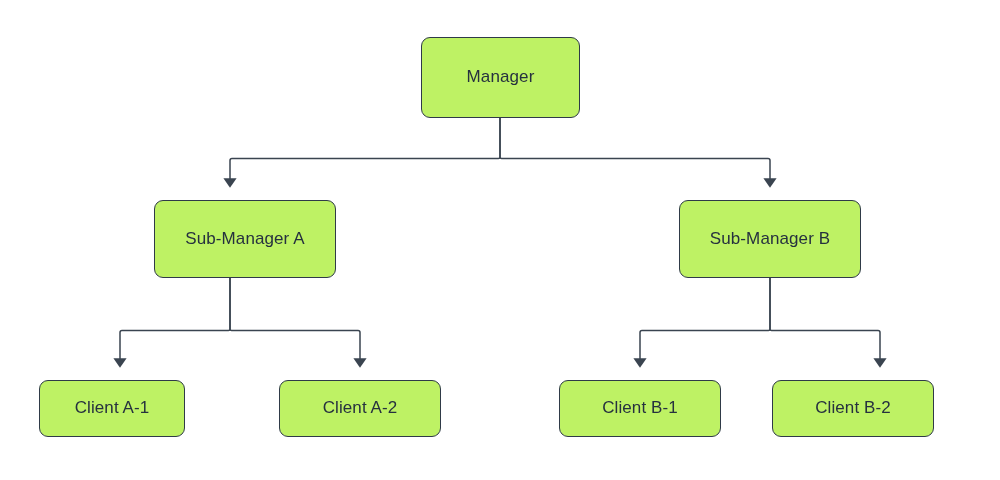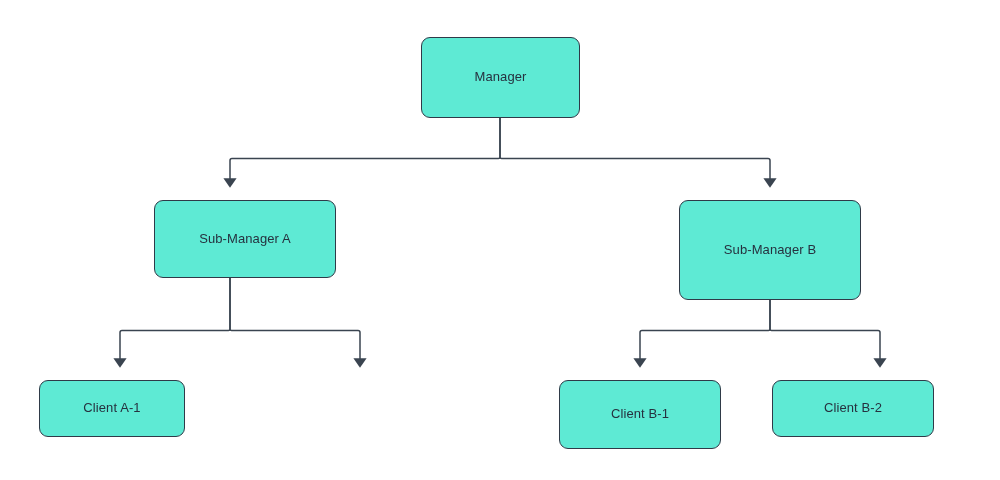--- a/index.html
+++ b/index.html
@@ -21,28 +21,28 @@
   #edge-layer {
     position: absolute;
     left: 0;
     top: 0;
     width: 1000px;
     height: 480px;
   }
   .node {
     position: absolute;
     box-sizing: border-box;
-    background: #5eead4;
+    background: #bef264;
     border: 1.6px solid #2f3a48;
     border-radius: 9px;
     display: flex;
     align-items: center;
     justify-content: center;
     color: #26313f;
-    font-size: 13px;
+    font-size: 17px;
     line-height: 1.1;
     letter-spacing: 0.1px;
     white-space: nowrap;
     z-index: 2;
   }
   .node-label {
     display: block;
     pointer-events: none;
   }
 </style>
@@ -76,30 +76,33 @@
   </svg>
 
   <div class="node" style="left:421px; top:37px; width:159px; height:81px;">
     <span class="node-label">Manager</span>
   </div>
 
   <div class="node" style="left:154px; top:200px; width:182px; height:78px;">
     <span class="node-label">Sub-Manager A</span>
   </div>
 
-  <div class="node" style="left:679px; top:200px; width:182px; height:100px;">
+  <div class="node" style="left:679px; top:200px; width:182px; height:78px;">
     <span class="node-label">Sub-Manager B</span>
   </div>
 
   <div class="node" style="left:39px; top:380px; width:146px; height:57px;">
     <span class="node-label">Client A-1</span>
   </div>
 
+  <div class="node" style="left:279px; top:380px; width:162px; height:57px;">
+    <span class="node-label">Client A-2</span>
+  </div>
 
-  <div class="node" style="left:559px; top:380px; width:162px; height:69px;">
+  <div class="node" style="left:559px; top:380px; width:162px; height:57px;">
     <span class="node-label">Client B-1</span>
   </div>
 
   <div class="node" style="left:772px; top:380px; width:162px; height:57px;">
     <span class="node-label">Client B-2</span>
   </div>
 
 </div>
 
 </body></html>

